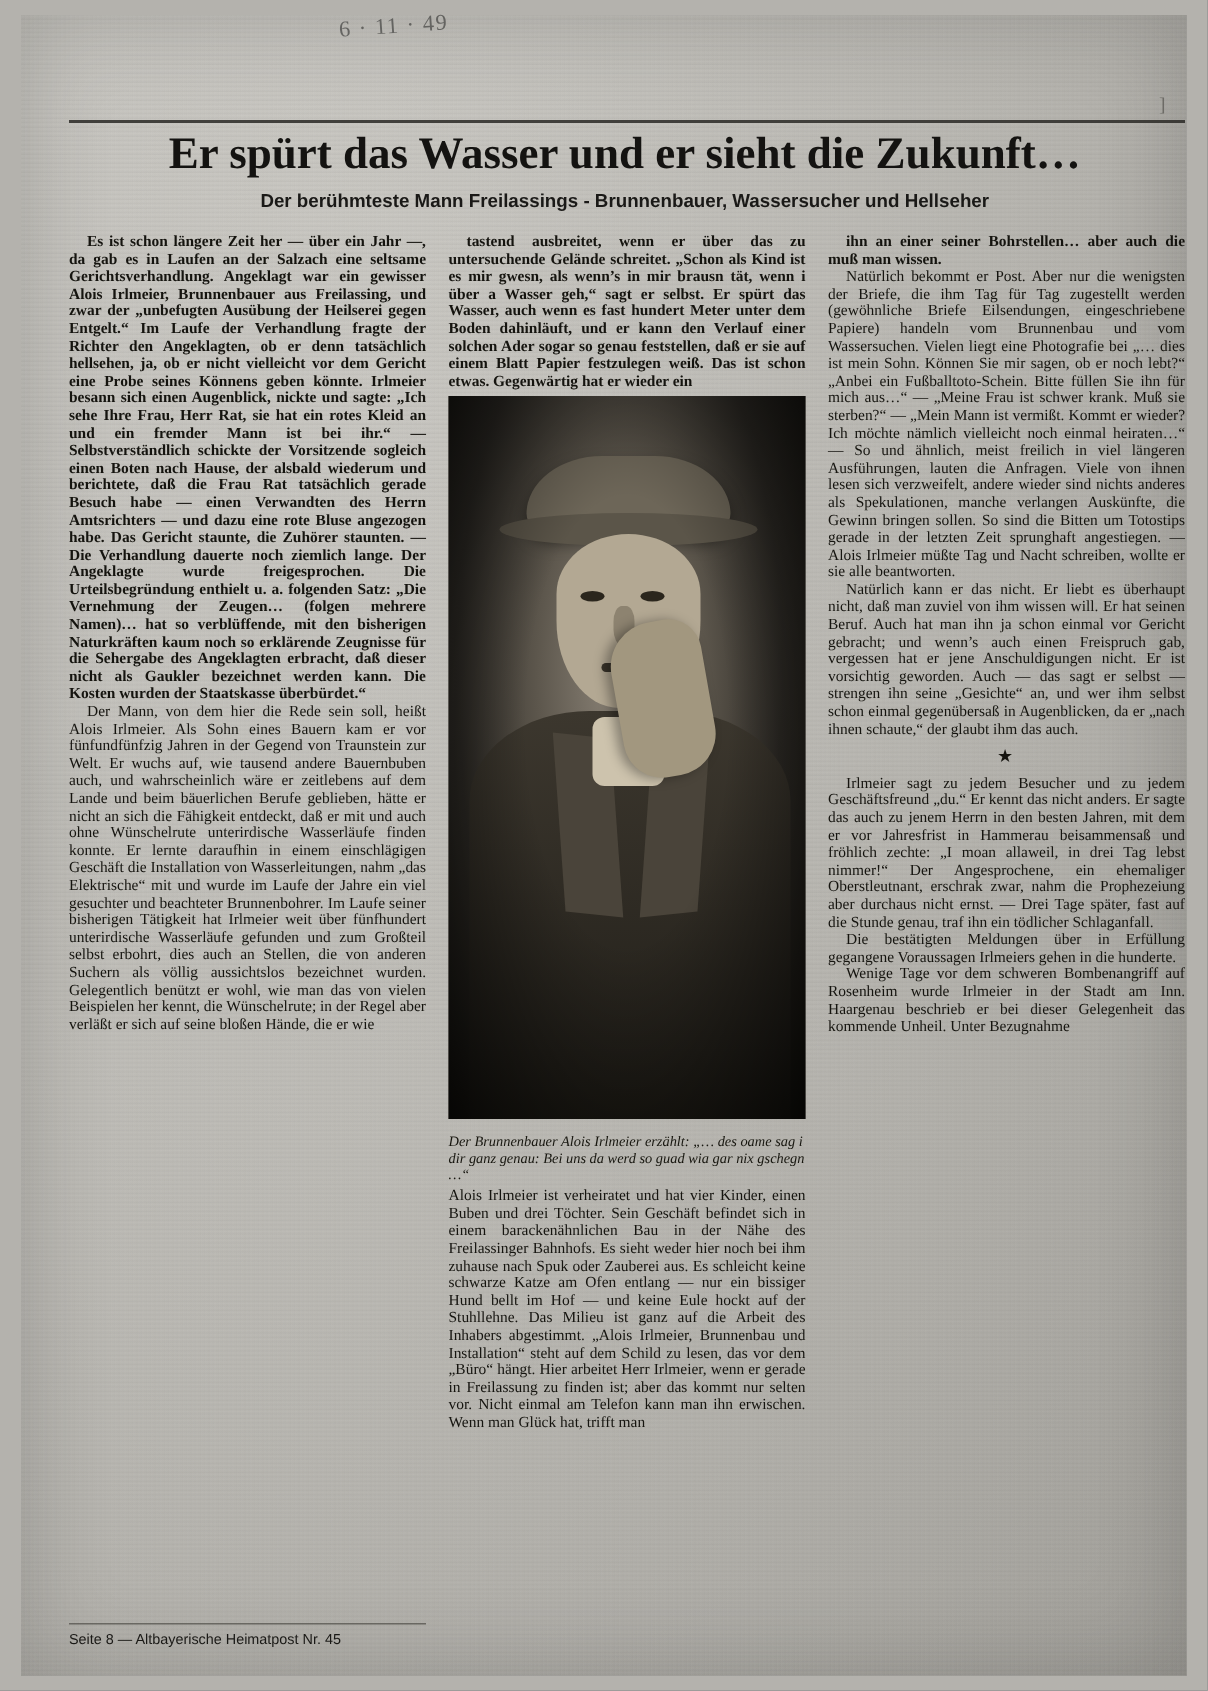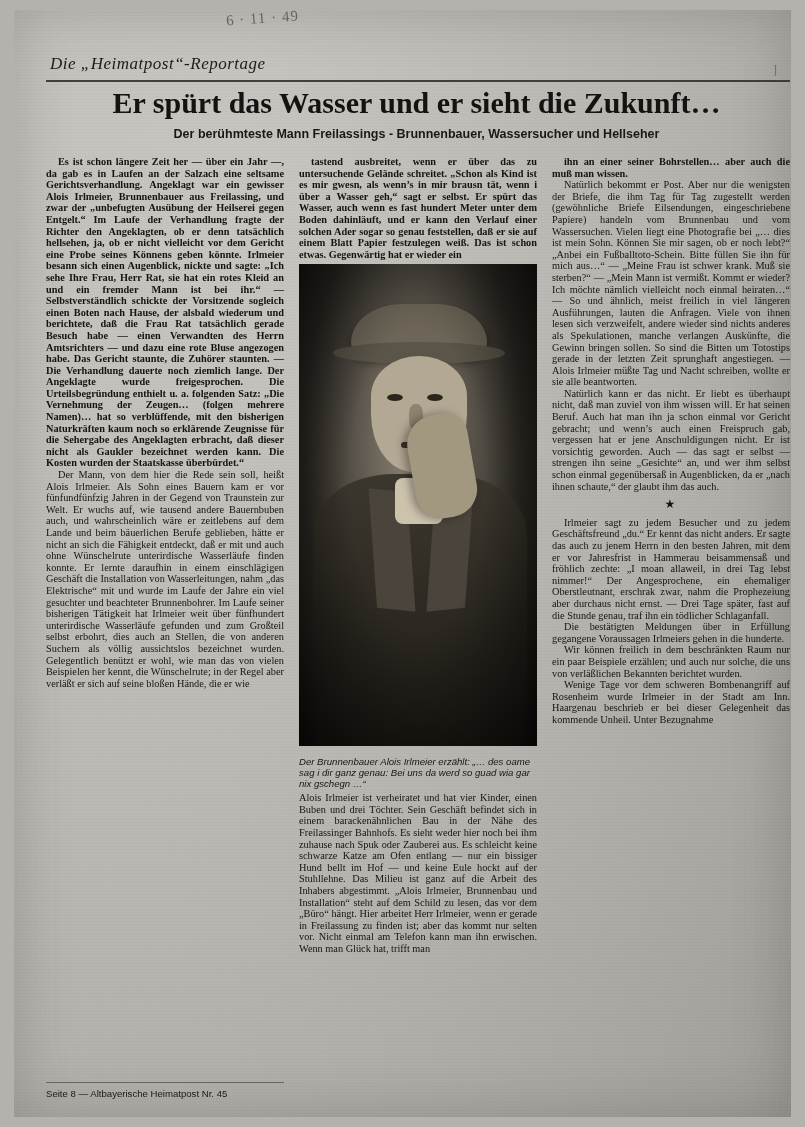--- a/index.html
+++ b/index.html
@@ -243,21 +243,21 @@
     width: 48px;
     height: 46px;
     background: #cdc3ad;
     border-radius: 8px;
   }
   .photo-caption {
     position: absolute;
     left: 253px;
     top: 600px;
     width: 238px;
-    font-family: Liberation Sans, sans-serif;
+    font-family: Liberation Serif, serif;
     font-style: italic;
     font-size: 9.6px;
     line-height: 11px;
     color: #17160f;
     text-align: left;
   }
   .col-2-lower {
     position: absolute;
     left: 253px;
     top: 626px;
@@ -294,21 +294,20 @@
 </head>
 <body>
 
 <div class="page">
   <div class="paper">
     <div class="noise"></div>
 
     <div class="pencil-mark">6 · 11 · 49</div>
     <div class="corner-mark">]</div>
 
-    <div class="masthead">Die „Heimatpost“-Reportage</div>
     <div class="masthead-rule"></div>
 
     <div class="headline">Er spürt das Wasser und er sieht die Zukunft…</div>
     <div class="subhead">Der berühmteste Mann Freilassings - Brunnenbauer, Wassersucher und Hellseher</div>
 
     <div class="cols">
 
       <div class="col col-1">
         <p class="first">Es ist schon längere Zeit her — über ein Jahr —, da gab es in Laufen an der Salzach eine seltsame Gerichtsverhandlung. Angeklagt war ein gewisser Alois Irlmeier, Brunnenbauer aus Freilassing, und zwar der „unbefugten Ausübung der Heilserei gegen Entgelt.“ Im Laufe der Verhandlung fragte der Richter den Angeklagten, ob er denn tatsächlich hellsehen, ja, ob er nicht vielleicht vor dem Gericht eine Probe seines Könnens geben könnte. Irlmeier besann sich einen Augenblick, nickte und sagte: „Ich sehe Ihre Frau, Herr Rat, sie hat ein rotes Kleid an und ein fremder Mann ist bei ihr.“ — Selbstverständlich schickte der Vorsitzende sogleich einen Boten nach Hause, der alsbald wiederum und berichtete, daß die Frau Rat tatsächlich gerade Besuch habe — einen Verwandten des Herrn Amtsrichters — und dazu eine rote Bluse angezogen habe. Das Gericht staunte, die Zuhörer staunten. — Die Verhandlung dauerte noch ziemlich lange. Der Angeklagte wurde freigesprochen. Die Urteilsbegründung enthielt u. a. folgenden Satz: „Die Vernehmung der Zeugen… (folgen mehrere Namen)… hat so verblüffende, mit den bisherigen Naturkräften kaum noch so erklärende Zeugnisse für die Sehergabe des Angeklagten erbracht, daß dieser nicht als Gaukler bezeichnet werden kann. Die Kosten wurden der Staatskasse überbürdet.“</p>
         <p>Der Mann, von dem hier die Rede sein soll, heißt Alois Irlmeier. Als Sohn eines Bauern kam er vor fünfundfünfzig Jahren in der Gegend von Traunstein zur Welt. Er wuchs auf, wie tausend andere Bauernbuben auch, und wahrscheinlich wäre er zeitlebens auf dem Lande und beim bäuerlichen Berufe geblieben, hätte er nicht an sich die Fähigkeit entdeckt, daß er mit und auch ohne Wünschelrute unterirdische Wasserläufe finden konnte. Er lernte daraufhin in einem einschlägigen Geschäft die Installation von Wasserleitungen, nahm „das Elektrische“ mit und wurde im Laufe der Jahre ein viel gesuchter und beachteter Brunnenbohrer. Im Laufe seiner bisherigen Tätigkeit hat Irlmeier weit über fünfhundert unterirdische Wasserläufe gefunden und zum Großteil selbst erbohrt, dies auch an Stellen, die von anderen Suchern als völlig aussichtslos bezeichnet wurden. Gelegentlich benützt er wohl, wie man das von vielen Beispielen her kennt, die Wünschelrute; in der Regel aber verläßt er sich auf seine bloßen Hände, die er wie</p>
@@ -343,21 +342,20 @@
         <p>Alois Irlmeier ist verheiratet und hat vier Kinder, einen Buben und drei Töchter. Sein Geschäft befindet sich in einem barackenähnlichen Bau in der Nähe des Freilassinger Bahnhofs. Es sieht weder hier noch bei ihm zuhause nach Spuk oder Zauberei aus. Es schleicht keine schwarze Katze am Ofen entlang — nur ein bissiger Hund bellt im Hof — und keine Eule hockt auf der Stuhllehne. Das Milieu ist ganz auf die Arbeit des Inhabers abgestimmt. „Alois Irlmeier, Brunnenbau und Installation“ steht auf dem Schild zu lesen, das vor dem „Büro“ hängt. Hier arbeitet Herr Irlmeier, wenn er gerade in Freilassung zu finden ist; aber das kommt nur selten vor. Nicht einmal am Telefon kann man ihn erwischen. Wenn man Glück hat, trifft man</p>
       </div>
 
       <div class="col col-3">
         <p class="first">ihn an einer seiner Bohrstellen… aber auch die muß man wissen.</p>
         <p>Natürlich bekommt er Post. Aber nur die wenigsten der Briefe, die ihm Tag für Tag zugestellt werden (gewöhnliche Briefe Eilsendungen, eingeschriebene Papiere) handeln vom Brunnenbau und vom Wassersuchen. Vielen liegt eine Photografie bei „… dies ist mein Sohn. Können Sie mir sagen, ob er noch lebt?“ „Anbei ein Fußballtoto-Schein. Bitte füllen Sie ihn für mich aus…“ — „Meine Frau ist schwer krank. Muß sie sterben?“ — „Mein Mann ist vermißt. Kommt er wieder? Ich möchte nämlich vielleicht noch einmal heiraten…“ — So und ähnlich, meist freilich in viel längeren Ausführungen, lauten die Anfragen. Viele von ihnen lesen sich verzweifelt, andere wieder sind nichts anderes als Spekulationen, manche verlangen Auskünfte, die Gewinn bringen sollen. So sind die Bitten um Totostips gerade in der letzten Zeit sprunghaft angestiegen. — Alois Irlmeier müßte Tag und Nacht schreiben, wollte er sie alle beantworten.</p>
         <p>Natürlich kann er das nicht. Er liebt es überhaupt nicht, daß man zuviel von ihm wissen will. Er hat seinen Beruf. Auch hat man ihn ja schon einmal vor Gericht gebracht; und wenn’s auch einen Freispruch gab, vergessen hat er jene Anschuldigungen nicht. Er ist vorsichtig geworden. Auch — das sagt er selbst — strengen ihn seine „Gesichte“ an, und wer ihm selbst schon einmal gegenübersaß in Augenblicken, da er „nach ihnen schaute,“ der glaubt ihm das auch.</p>
         <div class="col-3-star">★</div>
         <p>Irlmeier sagt zu jedem Besucher und zu jedem Geschäftsfreund „du.“ Er kennt das nicht anders. Er sagte das auch zu jenem Herrn in den besten Jahren, mit dem er vor Jahresfrist in Hammerau beisammensaß und fröhlich zechte: „I moan allaweil, in drei Tag lebst nimmer!“ Der Angesprochene, ein ehemaliger Oberstleutnant, erschrak zwar, nahm die Prophezeiung aber durchaus nicht ernst. — Drei Tage später, fast auf die Stunde genau, traf ihn ein tödlicher Schlaganfall.</p>
         <p>Die bestätigten Meldungen über in Erfüllung gegangene Voraussagen Irlmeiers gehen in die hunderte.</p>
-        <p>Wir können freilich in dem beschränkten Raum nur ein paar Beispiele erzählen; und auch nur solche, die uns von verläßlichen Bekannten berichtet wurden.</p>
         <p>Wenige Tage vor dem schweren Bombenangriff auf Rosenheim wurde Irlmeier in der Stadt am Inn. Haargenau beschrieb er bei dieser Gelegenheit das kommende Unheil. Unter Bezugnahme</p>
       </div>
     </div>
 
     <div class="footer-rule"></div>
     <div class="footer">Seite 8 — Altbayerische Heimatpost Nr. 45</div>
   </div>
 </div>
 
 </body></html>

